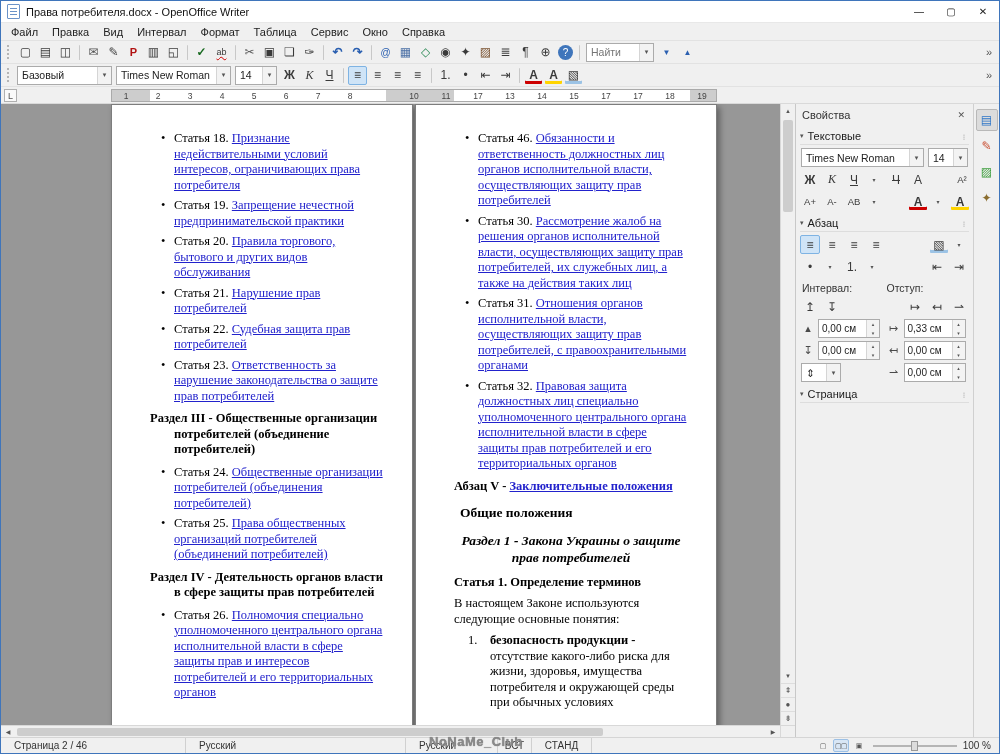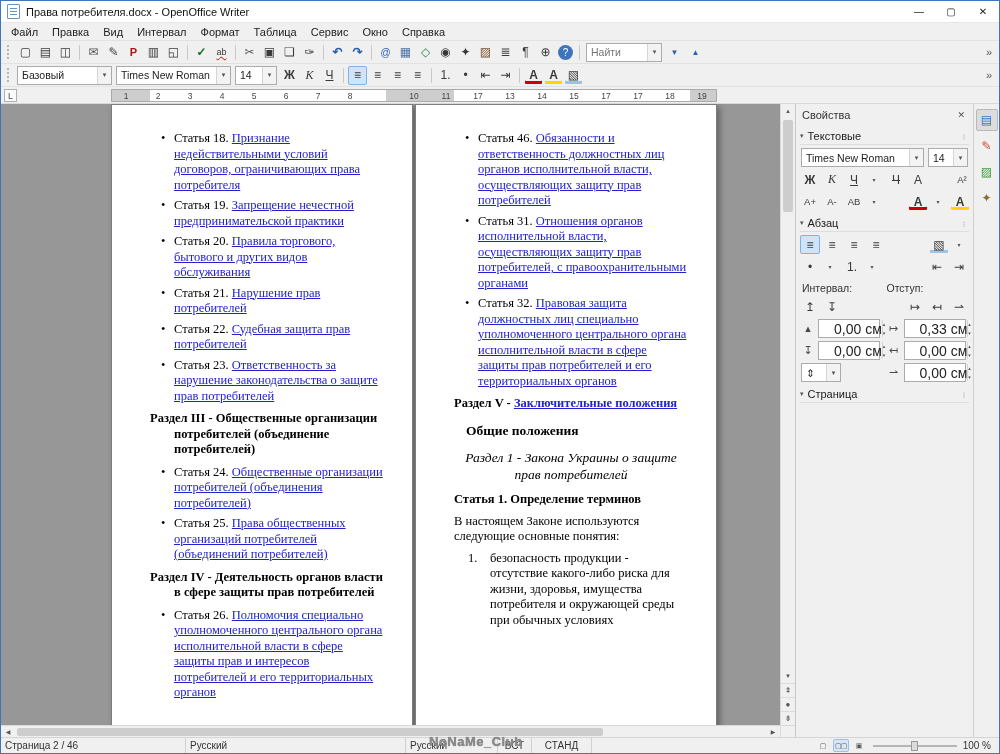--- a/index.html
+++ b/index.html
@@ -24,21 +24,21 @@
   .tb-handle{width:4px;height:14px;border-left:2px dotted #b5b5b5;margin:0 3px}
   .tb-group{display:flex;align-items:center;gap:1px;height:100%}
   .tbtn{display:inline-flex;align-items:center;justify-content:center;min-width:19px;height:19px;font-size:12px;color:#3a3a3a;border:1px solid transparent;border-radius:2px}
   .tbtn.active{background:#cfe4f7;border-color:#7eb3e3}
   [data-name="separator"]{min-width:1px;width:1px;height:15px;background:#c8c8c8;margin:0 3px;padding:0;border:none}
   [data-name="spacer"]{flex:1 1 auto;background:none;border:none;min-width:2px}
   .combo{display:inline-flex;align-items:center;height:19px;background:#fff;border:1px solid #ababab;margin:0 1px}
   .combo .cval{flex:1;padding:0 4px;font-size:10.5px;white-space:nowrap;overflow:hidden;color:#222}
   .combo .carrow{width:14px;align-self:stretch;display:flex;align-items:center;justify-content:center;font-size:7px;color:#555;border-left:1px solid #d5d5d5;background:#f3f3f3}
   .w95{width:95px}.w115{width:115px}.w42{width:42px}.w40{width:40px}
-  .find-combo{width:76px}
+  .find-combo{width:68px}
   .find-combo input{border:none;outline:none;width:100%;font-size:10.5px;background:transparent;color:#666;padding:0 4px;font-family:"Liberation Sans",sans-serif}
   .find-nav{color:#2a5fb0;font-size:8px}
   .tb-overflow{margin-left:auto;color:#555;font-size:11px;padding:0 4px}
 
   [data-name="pdf-export-button"]{color:#b11212;font-weight:bold;font-size:11px}
   [data-name="help-button"]{color:#fff;background:#3f75bb;border-radius:50%;height:15px;min-width:15px;font-size:10px;margin:0 2px}
   [data-name="spellcheck-button"]{color:#17691f;font-weight:bold}
   [data-name="autospellcheck-button"]{font-size:9px;text-decoration:underline wavy #cc0000}
   [data-name="undo-button"],[data-name="redo-button"]{color:#2a5fb0;font-weight:bold}
   [data-name="email-button"],[data-name="cut-button"]{color:#555}
@@ -66,28 +66,28 @@
   
   .main{display:flex;height:633px}
   .doc-area{position:relative;flex:0 0 794px;height:100%;background:#979797;overflow:hidden}
   .pages{position:absolute;left:110px;top:0;display:flex;gap:2px}
   .page{width:302px;height:720px;background:#fff;border:1px solid #7d7d7d;box-shadow:3px 3px 6px rgba(0,0,0,.35);padding:26px 28px 10px 38px;font-family:"Liberation Serif",serif;font-size:12.5px;line-height:15.5px;color:#000}
   .toc{list-style:none}
   .toc li{position:relative;padding-left:24px;margin-bottom:5px}
   .toc li::before{content:"•";position:absolute;left:11px;top:0}
   .lnk{color:var(--link,#2222cc);text-decoration:underline;cursor:pointer}
   .razdel{font-weight:bold;margin:7px 0;padding-left:24px;text-indent:-24px}
-  .gen-heading{font-weight:bold;font-size:13.5px;margin:11px 12px 9px}
-  .law-heading{font-weight:normal;font-style:italic;text-align:center;font-size:13.5px;margin:11px 4px 9px;line-height:17px}
+  .gen-heading{font-weight:bold;font-size:13.5px;margin:11px 6px 9px}
+  .law-heading{font-weight:bold;font-style:italic;text-align:center;font-size:13.5px;margin:11px 4px 9px;line-height:17px}
   .art-heading{font-weight:bold;margin:9px 0 6px}
   .body-p{margin:0 0 6px}
   .defs{list-style:none}
   .defs li{position:relative;padding-left:36px}
   .defs .dnum{position:absolute;left:14px}
-  .defs .dterm{font-weight:normal}
+  .defs .dterm{font-weight:bold}
 
   
   .vscroll{position:absolute;right:0;top:0;bottom:12px;width:15px;background:#f0f0f0;border-left:1px solid #d8d8d8;display:flex;flex-direction:column}
   .scroll-arrow{width:100%;height:14px;display:flex;align-items:center;justify-content:center;font-size:6px;color:#555;flex:0 0 auto}
   .vtrack{flex:1 1 auto;position:relative}
   .vthumb{position:absolute;top:2px;left:2px;width:10px;height:92px;background:#cdcdcd;border-radius:2px}
   .scroll-arrow.nav{border-top:1px solid #ddd;font-size:8px}
   .hscroll{position:absolute;left:0;right:15px;bottom:0;height:12px;background:#f0f0f0;border-top:1px solid #d8d8d8;display:flex;align-items:center}
   .hscroll .scroll-arrow{width:14px;height:100%}
   .htrack{flex:1;position:relative;height:100%}
@@ -100,39 +100,39 @@
   .sb-close{margin-left:auto;font-size:9px;color:#555;padding:2px}
   .sb-sec-header{display:flex;align-items:center;gap:4px;height:17px;color:#1a1a1a;border-bottom:1px solid #ddd;margin-top:4px}
   .tri{font-size:7px;color:#555}
   .sb-more{margin-left:auto;color:#555;padding:0 3px}
   .sb-row{display:flex;align-items:center;gap:2px;margin-top:3px}
   .sb-row .tbtn{min-width:20px}
   .grow{flex:1 1 auto}
   .labels{display:flex;margin-top:6px;font-size:10.5px;color:#333}
   .labels span{width:50%;padding-left:2px}
   .spin{display:inline-flex;align-items:center;height:19px;background:#fff;border:1px solid #ababab;width:62px}
-  .spin-val{flex:1;font-size:14px;padding-left:15px;white-space:nowrap}
+  .spin-val{flex:1;font-size:10px;padding-left:3px;white-space:nowrap}
   .spin-ar{display:flex;flex-direction:column;width:13px;border-left:1px solid #d5d5d5;align-self:stretch}
   .spin-ar i{flex:1;display:flex;align-items:center;justify-content:center;font-size:5px;font-style:normal;color:#555;background:#f3f3f3}
   .mini-icon{width:16px;text-align:center;font-size:11px;color:#4a4a4a}
   .spin-group{display:flex;align-items:center;gap:2px;width:50%}
   .sb-row.two{justify-content:space-between}
 
   
   .tabstrip{flex:0 0 26px;background:#f0f0f0;border-left:1px solid #d0d0d0;display:flex;flex-direction:column;align-items:center;padding-top:5px;gap:4px}
   .tab-btn{width:22px;height:22px;display:flex;align-items:center;justify-content:center;font-size:12px;border:1px solid transparent;border-radius:2px}
   .tab-btn.active{background:#dcdcdc;border-color:#b8b8b8}
   [data-name="sidebar-tab-properties"]{color:#2e76c8}
   [data-name="sidebar-tab-styles"]{color:#c84b2e}
   [data-name="sidebar-tab-gallery"]{color:#3f9e3f}
   [data-name="sidebar-tab-navigator"]{color:#8a6d2f}
 
   
   .statusbar{position:relative;height:16px;background:#f0f0f0;border-top:1px solid #d5d5d5;display:flex;align-items:center;font-size:10px;color:#333}
-  .sb-cell{padding:0 4px;border-right:1px solid #d0d0d0;height:100%;display:flex;align-items:center;white-space:nowrap}
+  .sb-cell{padding:0 13px;border-right:1px solid #d0d0d0;height:100%;display:flex;align-items:center;white-space:nowrap}
   .c1{width:185px}.c2{width:220px}.c3{width:92px}.c4{width:34px;justify-content:center;padding:0 2px}.c5{width:60px;justify-content:center;padding:0 2px}
   .sb-flex{flex:1}
   .view-group{display:flex;align-items:center;gap:2px}
   .view-btn{min-width:16px;height:13px;display:flex;align-items:center;justify-content:center;font-size:7px;color:#555;border:1px solid transparent;border-radius:2px;letter-spacing:-1px}
   .view-btn.active{background:#d8e6f5;border-color:#9cc0e5}
   .zoom-slider{position:relative;width:84px;height:100%;margin:0 6px}
   .zs-track{position:absolute;left:0;right:0;top:7px;height:2px;background:#b5b5b5}
   .zs-thumb{position:absolute;left:46%;top:3px;width:7px;height:10px;background:#dcdcdc;border:1px solid #999}
   .zoom-text{padding-right:8px;white-space:nowrap}
   .watermark{position:absolute;left:428px;top:733px;font-size:13px;font-weight:bold;color:#8a8a8a;letter-spacing:.5px;z-index:60;text-shadow:0 0 1px #666}
@@ -270,45 +270,46 @@
       </div>
   </div>
 
   <div class="main" data-name="main-area">
 
     <div class="doc-area" data-name="document-area">
       <div class="pages" data-name="pages-container">
 
         <div class="page" data-name="document-page-left">
           <ul class="toc">
-              <li data-name="toc-item"><span class="lbl">Статья 18.</span> <a class="lnk" data-name="toc-link">Признание недействительными условий договоров, ограничивающих права потребителя</a></li>
+              <li data-name="toc-item"><span class="lbl">Статья 18.</span> <a class="lnk" data-name="toc-link">Признание недействительными условий интересов, ограничивающих права потребителя</a></li>
               <li data-name="toc-item"><span class="lbl">Статья 19.</span> <a class="lnk" data-name="toc-link">Запрещение нечестной предпринимательской практики</a></li>
               <li data-name="toc-item"><span class="lbl">Статья 20.</span> <a class="lnk" data-name="toc-link">Правила торгового, бытового и других видов обслуживания</a></li>
               <li data-name="toc-item"><span class="lbl">Статья 21.</span> <a class="lnk" data-name="toc-link">Нарушение прав потребителей</a></li>
               <li data-name="toc-item"><span class="lbl">Статья 22.</span> <a class="lnk" data-name="toc-link">Судебная защита прав потребителей</a></li>
               <li data-name="toc-item"><span class="lbl">Статья 23.</span> <a class="lnk" data-name="toc-link">Ответственность за нарушение законодательства о защите прав потребителей</a></li>
             </ul>
           <p class="razdel" data-name="section-heading-razdel-3">Раздел III - Общественные организации потребителей (объединение потребителей)</p>
           <ul class="toc">
               <li data-name="toc-item"><span class="lbl">Статья 24.</span> <a class="lnk" data-name="toc-link">Общественные организации потребителей (объединения потребителей)</a></li>
               <li data-name="toc-item"><span class="lbl">Статья 25.</span> <a class="lnk" data-name="toc-link">Права общественных организаций потребителей (объединений потребителей)</a></li>
             </ul>
           <p class="razdel" data-name="section-heading-razdel-4">Раздел IV - Деятельность органов власти в сфере защиты прав потребителей</p>
           <ul class="toc">
               <li data-name="toc-item"><span class="lbl">Статья 26.</span> <a class="lnk" data-name="toc-link">Полномочия специально уполномоченного центрального органа исполнительной власти в сфере защиты прав и интересов потребителей и его территориальных органов</a></li>
             </ul>
         </div>
 
         <div class="page" data-name="document-page-right">
           <ul class="toc">
               <li data-name="toc-item"><span class="lbl">Статья 46.</span> <a class="lnk" data-name="toc-link">Обязанности и ответственность должностных лиц органов исполнительной власти, осуществляющих защиту прав потребителей</a></li>
+              <li data-name="toc-item"><span class="lbl">Статья 30.</span> <a class="lnk" data-name="toc-link">Рассмотрение жалоб на решения органов исполнительной власти, осуществляющих защиту прав потребителей, их служебных лиц, а также на действия таких лиц</a></li>
               <li data-name="toc-item"><span class="lbl">Статья 31.</span> <a class="lnk" data-name="toc-link">Отношения органов исполнительной власти, осуществляющих защиту прав потребителей, с правоохранительными органами</a></li>
               <li data-name="toc-item"><span class="lbl">Статья 32.</span> <a class="lnk" data-name="toc-link">Правовая защита должностных лиц специально уполномоченного центрального органа исполнительной власти в сфере защиты прав потребителей и его территориальных органов</a></li>
             </ul>
-          <p class="razdel" data-name="section-heading-razdel-5"><span>Раздел V - </span><a class="lnk" data-name="toc-link">Заключительные положения</a></p>
+          <p class="razdel" data-name="section-heading-razdel-5"><span>Абзац V - </span><a class="lnk" data-name="toc-link">Заключительные положения</a></p>
           <p class="gen-heading" data-name="general-provisions-heading">Общие положения</p>
           <p class="law-heading" data-name="law-title-heading">Раздел 1 - Закона Украины о защите прав потребителей</p>
           <p class="art-heading" data-name="article-1-heading">Статья 1. Определение терминов</p>
           <p class="body-p" data-name="intro-paragraph">В настоящем Законе используются следующие основные понятия:</p>
           <ol class="defs">
               <li data-name="definition-item"><span class="dnum">1.</span><span class="dterm">безопасность продукции -</span> <span class="dtext">отсутствие какого-либо риска для жизни, здоровья, имущества потребителя и окружающей среды при обычных условиях</span></li>
             </ol>
         </div>
 
       </div>

